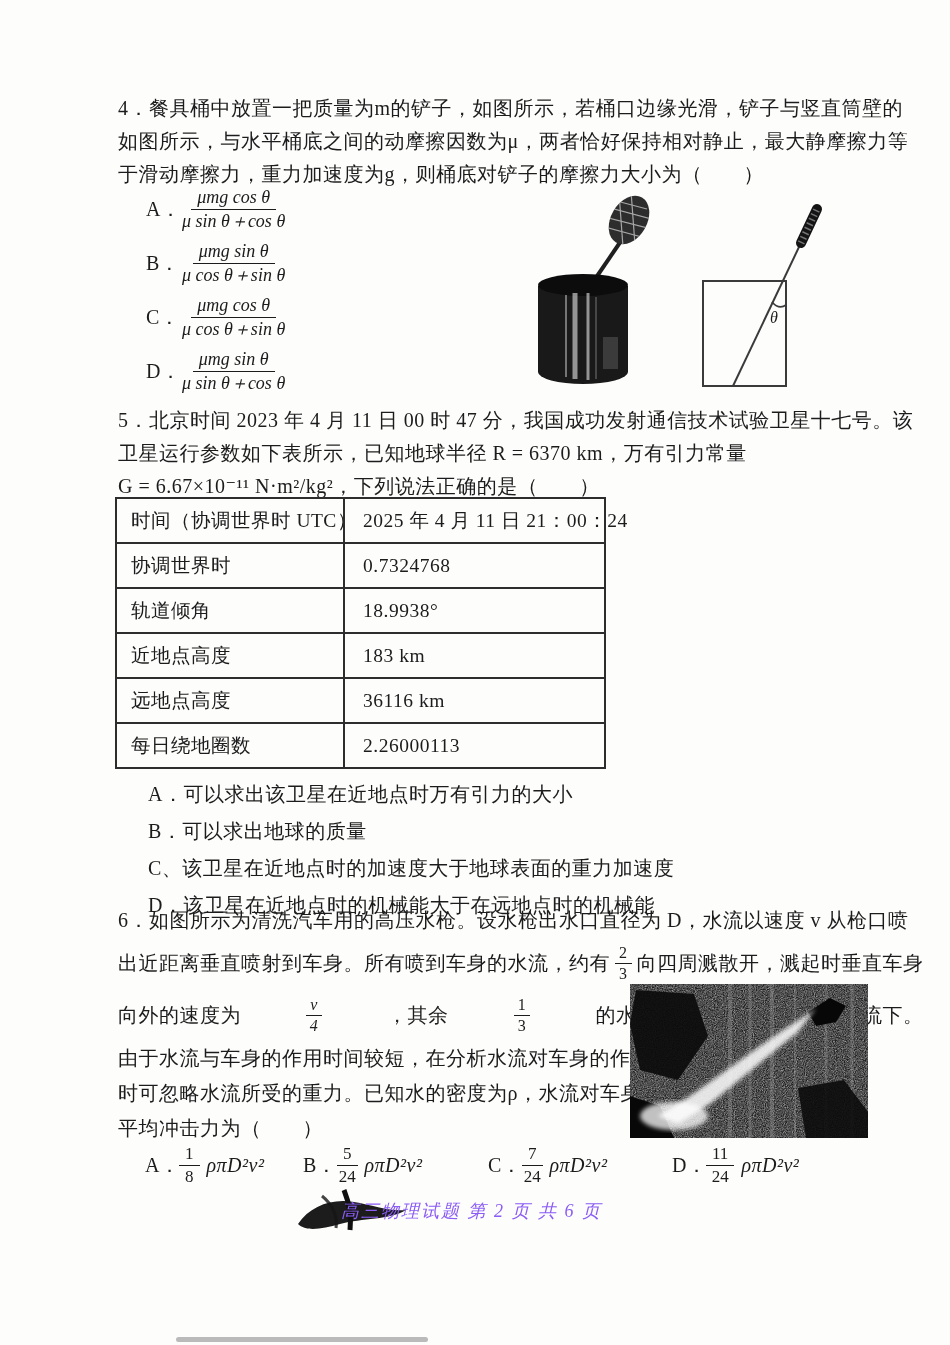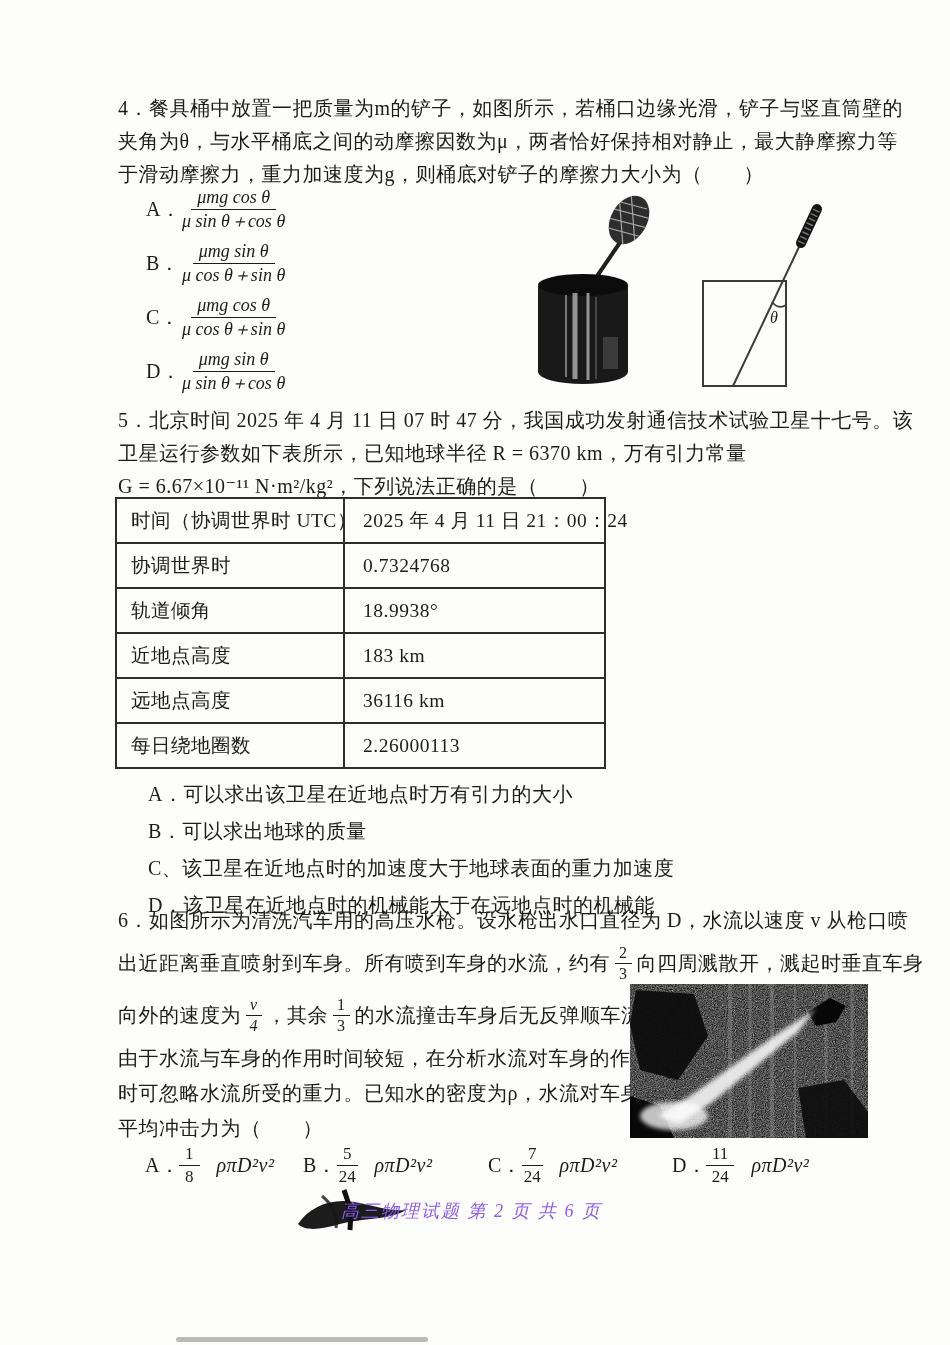--- a/index.html
+++ b/index.html
@@ -8,52 +8,52 @@
   .line{font-size:20px;line-height:33px;white-space:nowrap;letter-spacing:.5px;}
   .abs{position:absolute;}
   
   .opt4{display:flex;align-items:center;margin-bottom:10px;height:44px;}
   .olbl{width:36px;font-size:20px;}
   .vfrac{display:inline-flex;flex-direction:column;align-items:center;font-style:italic;
          font-size:18px;line-height:1.15;}
   .vfrac .n{border-bottom:1.6px solid #1c1c1c;padding:0 6px 1px;}
   .vfrac .d{padding-top:1px;}
   
-  .fxrow{display:flex;align-items:center;white-space:nowrap;font-size:20px;letter-spacing:.5px;}
+  .fxrow{display:flex;align-items:center;white-space:nowrap;font-size:20px;letter-spacing:.5px;justify-content:space-between;}
   .ifrac{display:inline-flex;flex-direction:column;align-items:center;font-size:16px;
          line-height:1.1;margin:0 5px;font-style:italic;}
   .ifrac .n{border-bottom:1.4px solid #1c1c1c;padding:0 4px 1px;}
   .ifrac .d{padding-top:1px;}
   .ifrac.rm{font-style:normal;}
   
   #q5table{position:absolute;left:115px;top:497px;width:487px;border:2px solid #2d2d2d;}
   .trow{display:grid;grid-template-columns:226px 1fr;border-top:2px solid #2d2d2d;}
   .trow:first-child{border-top:none;}
   .tcell{height:43px;display:flex;align-items:center;font-size:19.5px;padding-left:14px;
          white-space:nowrap;letter-spacing:.5px;}
   .tcell.val{border-left:2px solid #2d2d2d;padding-left:18px;}
   
   .opt5{font-size:20px;line-height:37px;white-space:nowrap;letter-spacing:.5px;}
   
   .opt6{position:absolute;top:1140px;height:50px;display:flex;align-items:center;font-size:20px;}
   .opt6 .olbl{width:34px;}
   .opt6 .vfrac{font-size:17px;font-style:normal;}
-  .opt6 .formula{font-style:italic;margin-left:17px;letter-spacing:.5px;}
+  .opt6 .formula{font-style:italic;margin-left:7px;letter-spacing:.5px;}
   
   #footer-text{position:absolute;left:341px;top:1199px;font-size:18px;font-style:italic;
          letter-spacing:2px;white-space:nowrap;color:#8b5cf6;}
 </style>
 </head>
 <body>
 
 <div class="page">
 
   <section class="abs" style="left:118px;top:92px;">
     <div class="line">4．餐具桶中放置一把质量为m的铲子，如图所示，若桶口边缘光滑，铲子与竖直筒壁的</div>
-    <div class="line">夹角为θ，与水平桶底之间的动摩擦因数为μ，两者恰好保持相对静止，最大静摩擦力等</div>
+    <div class="line">如图所示，与水平桶底之间的动摩擦因数为μ，两者恰好保持相对静止，最大静摩擦力等</div>
     <div class="line">于滑动摩擦力，重力加速度为g，则桶底对铲子的摩擦力大小为（　　）</div>
   </section>
 
   <div class="abs" style="left:146px;top:187px;">
     <div class="opt4">
       <span class="olbl">A．</span>
       <span class="vfrac">
         <span class="n">μmg cos θ</span>
         <span class="d">μ sin θ＋cos θ</span>
       </span>
@@ -111,21 +111,21 @@
   <svg class="abs" style="left:694px;top:198px;" width="138" height="195" viewBox="0 0 138 195">
     <rect x="9" y="83" width="83" height="105" fill="none" stroke="#3a3a3a" stroke-width="2"></rect>
     <line x1="39" y1="188" x2="124" y2="9" stroke="#3a3a3a" stroke-width="2"></line>
     <line x1="107" y1="45" x2="123" y2="11" stroke="#141414" stroke-width="10" stroke-linecap="round"></line>
     <line x1="107" y1="45" x2="123" y2="11" stroke="#e8e8e8" stroke-width="7" stroke-dasharray="1.5 3.5" opacity=".45"></line>
     <path d="M92,107 Q85,112 78,104" fill="none" stroke="#3a3a3a" stroke-width="1.6"></path>
     <text x="80" y="125" font-size="16" font-style="italic" text-anchor="middle" fill="#1c1c1c">θ</text>
   </svg>
 
   <section class="abs" style="left:118px;top:404px;">
-    <div class="line">5．北京时间 2025 年 4 月 11 日 07 时 47 分，我国成功发射通信技术试验卫星十七号。该</div>
+    <div class="line">5．北京时间 2023 年 4 月 11 日 00 时 47 分，我国成功发射通信技术试验卫星十七号。该</div>
     <div class="line">卫星运行参数如下表所示，已知地球半径 R = 6370 km，万有引力常量</div>
     <div class="line">G = 6.67×10⁻¹¹ N·m²/kg²，下列说法正确的是（　　）</div>
   </section>
 
   <div id="q5table">
     <div class="trow">
       <div class="tcell">时间（协调世界时 UTC）</div>
       <div class="tcell val">2025 年 4 月 11 日 21：00：24</div>
     </div>
     <div class="trow">

